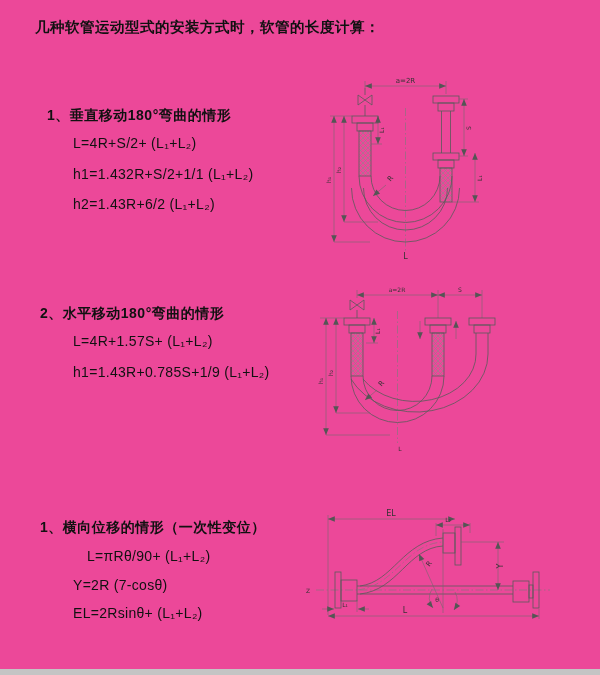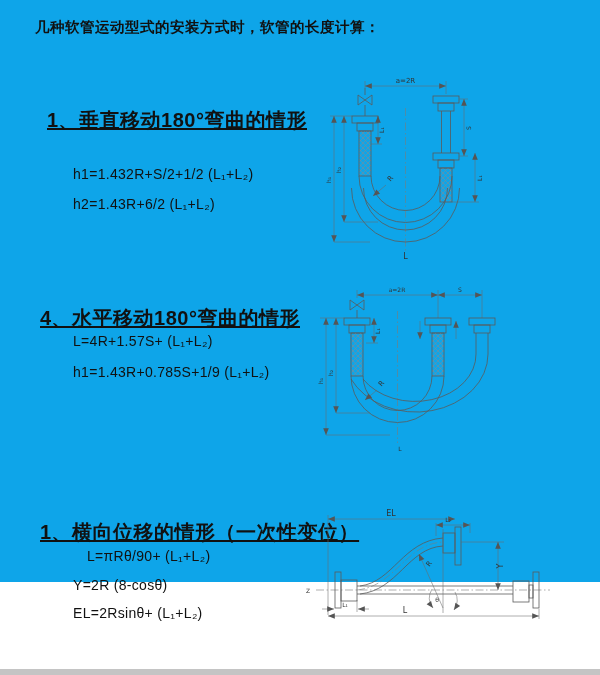--- a/index.html
+++ b/index.html
@@ -1,49 +1,50 @@
 <!DOCTYPE html>
 <html><head>
 <meta charset="utf-8">
 <style>
   html,body{margin:0;padding:0;background:#ffffff;width:600px;height:675px;overflow:hidden;}
-  .page{position:relative;width:600px;height:582px;background:#0ea5e9;
+  .page{position:relative;width:600px;height:675px;background:#ec4899;
         font-family:"Liberation Sans","DejaVu Sans",sans-serif;color:#111;}
   .abs{position:absolute;}
   .title{font-size:14.5px;font-weight:bold;letter-spacing:.5px;white-space:nowrap;}
-  .hd{font-size:20px;font-weight:bold;letter-spacing:.5px;white-space:nowrap;text-decoration:underline;}
+  .hd{font-size:14px;font-weight:bold;letter-spacing:.5px;white-space:nowrap;}
   .fx{font-size:14px;letter-spacing:.3px;white-space:nowrap;}
   .scan-edge{left:0;top:669px;width:600px;height:6px;background:#c4c4c4;}
   svg{position:absolute;overflow:visible;}
   svg .ln{stroke:#5a5a5a;stroke-width:.8;fill:none;}
   svg .hx{stroke:#5a5a5a;stroke-width:.8;}
   svg .tn{stroke:#6a6a6a;stroke-width:.55;fill:none;}
   svg .cl{stroke:#7a7a7a;stroke-width:.6;fill:none;stroke-dasharray:8 2.5 1.5 2.5;}
   svg text{font-family:"DejaVu Sans",sans-serif;font-size:7px;fill:#333;}
   svg .t6{font-size:6px;}
   svg .t8{font-size:8px;}
 </style>
 </head>
 <body>
 
 <div class="page">
 
   <div class="abs title" style="left:35px;top:18px">几种软管运动型式的安装方式时，软管的长度计算：</div>
 
   <div class="abs hd" style="left:47px;top:107px">1、垂直移动180°弯曲的情形</div>
-  <div class="abs fx" style="left:73px;top:166px">h1=1.432R+S/2+1/2 (L₁+L₂)</div>
+  <div class="abs fx" style="left:73px;top:135px">L=4R+S/2+ (L₁+L₂)</div>
+  <div class="abs fx" style="left:73px;top:166px">h1=1.432R+S/2+1/1 (L₁+L₂)</div>
   <div class="abs fx" style="left:73px;top:196px">h2=1.43R+6/2 (L₁+L₂)</div>
 
-  <div class="abs hd" style="left:40px;top:305px">4、水平移动180°弯曲的情形</div>
+  <div class="abs hd" style="left:40px;top:305px">2、水平移动180°弯曲的情形</div>
   <div class="abs fx" style="left:73px;top:333px">L=4R+1.57S+ (L₁+L₂)</div>
   <div class="abs fx" style="left:73px;top:364px">h1=1.43R+0.785S+1/9 (L₁+L₂)</div>
 
   <div class="abs hd" style="left:40px;top:519px">1、横向位移的情形（一次性变位）</div>
   <div class="abs fx" style="left:87px;top:548px">L=πRθ/90+ (L₁+L₂)</div>
-  <div class="abs fx" style="left:73px;top:577px">Y=2R (8-cosθ)</div>
+  <div class="abs fx" style="left:73px;top:577px">Y=2R (7-cosθ)</div>
   <div class="abs fx" style="left:73px;top:605px">EL=2Rsinθ+ (L₁+L₂)</div>
 
   <svg style="left:308px;top:68px" width="290" height="195" viewBox="0 0 290 195">
     <defs>
       <pattern id="hatch1" width="5" height="5" patternUnits="userSpaceOnUse">
         <path d="M0,0 L5,5 M5,0 L0,5" stroke="#8a8a8a" stroke-width=".55"></path>
       </pattern>
       <marker id="ar1" viewBox="0 0 10 10" refX="9.5" refY="5" markerWidth="8" markerHeight="8" orient="auto-start-reverse" markerUnits="userSpaceOnUse">
         <path d="M1,1.5 L9.5,5 L1,8.5 Z" fill="#555"></path>
       </marker>

